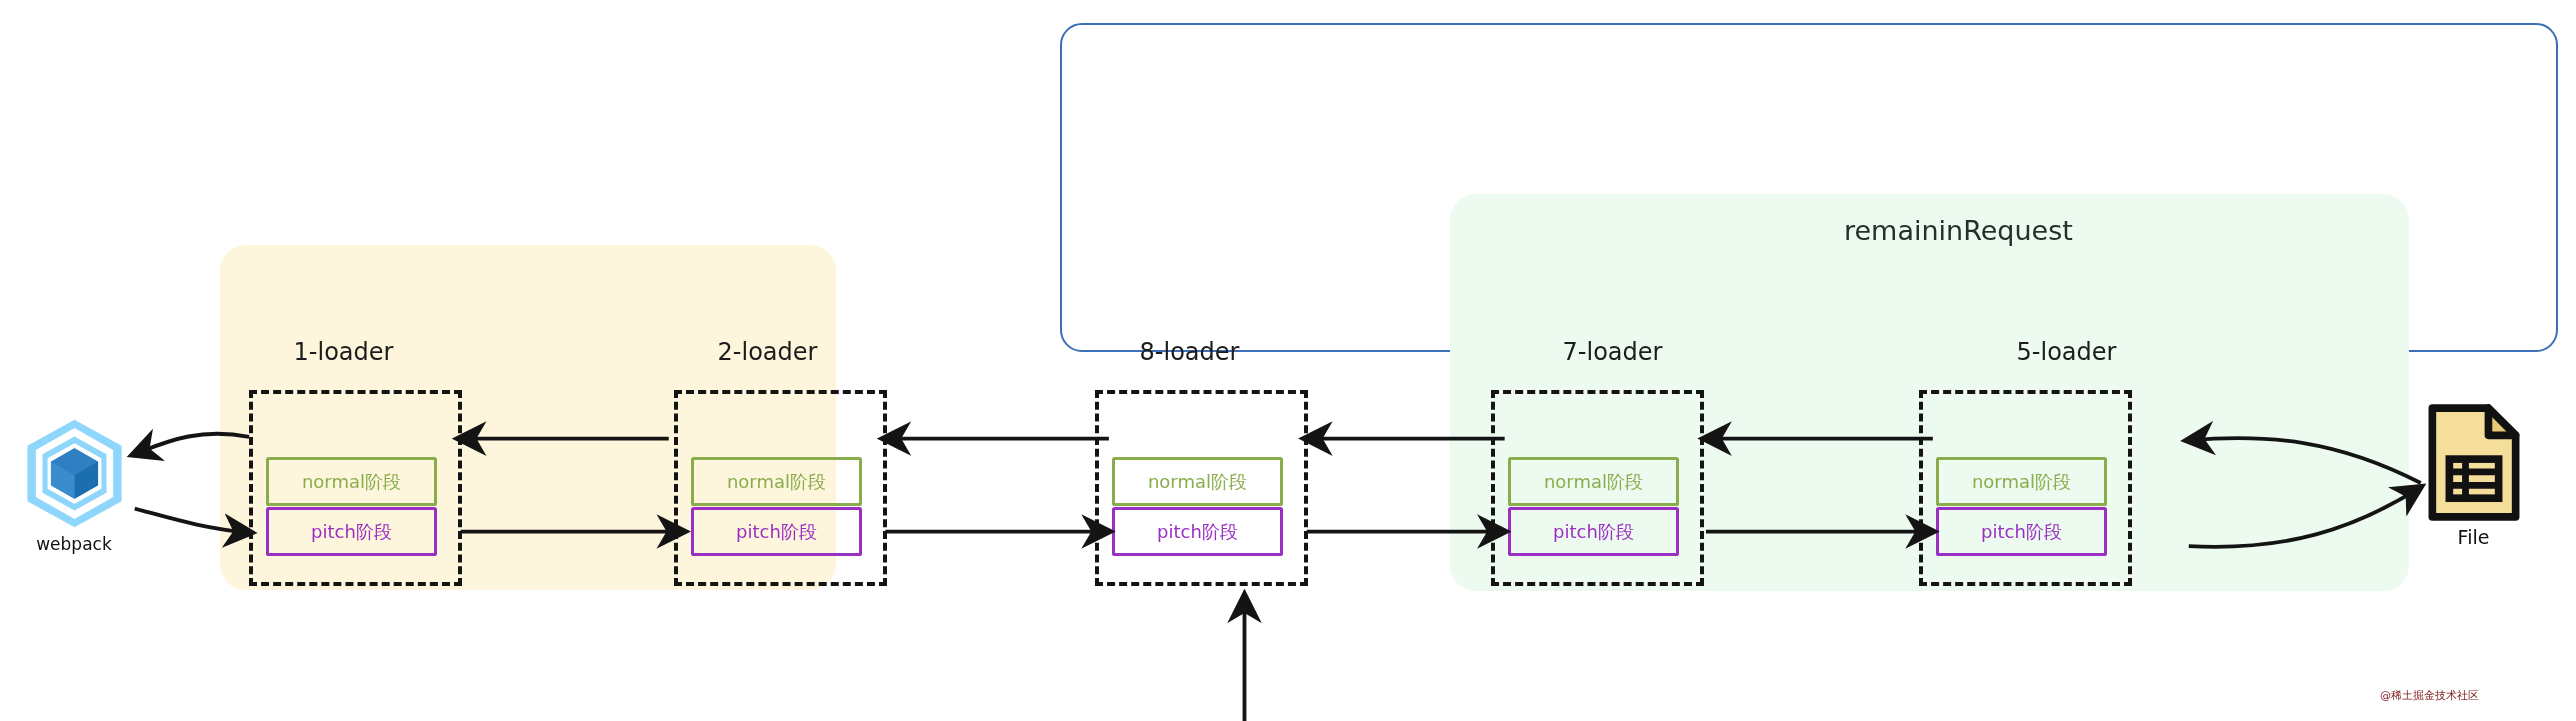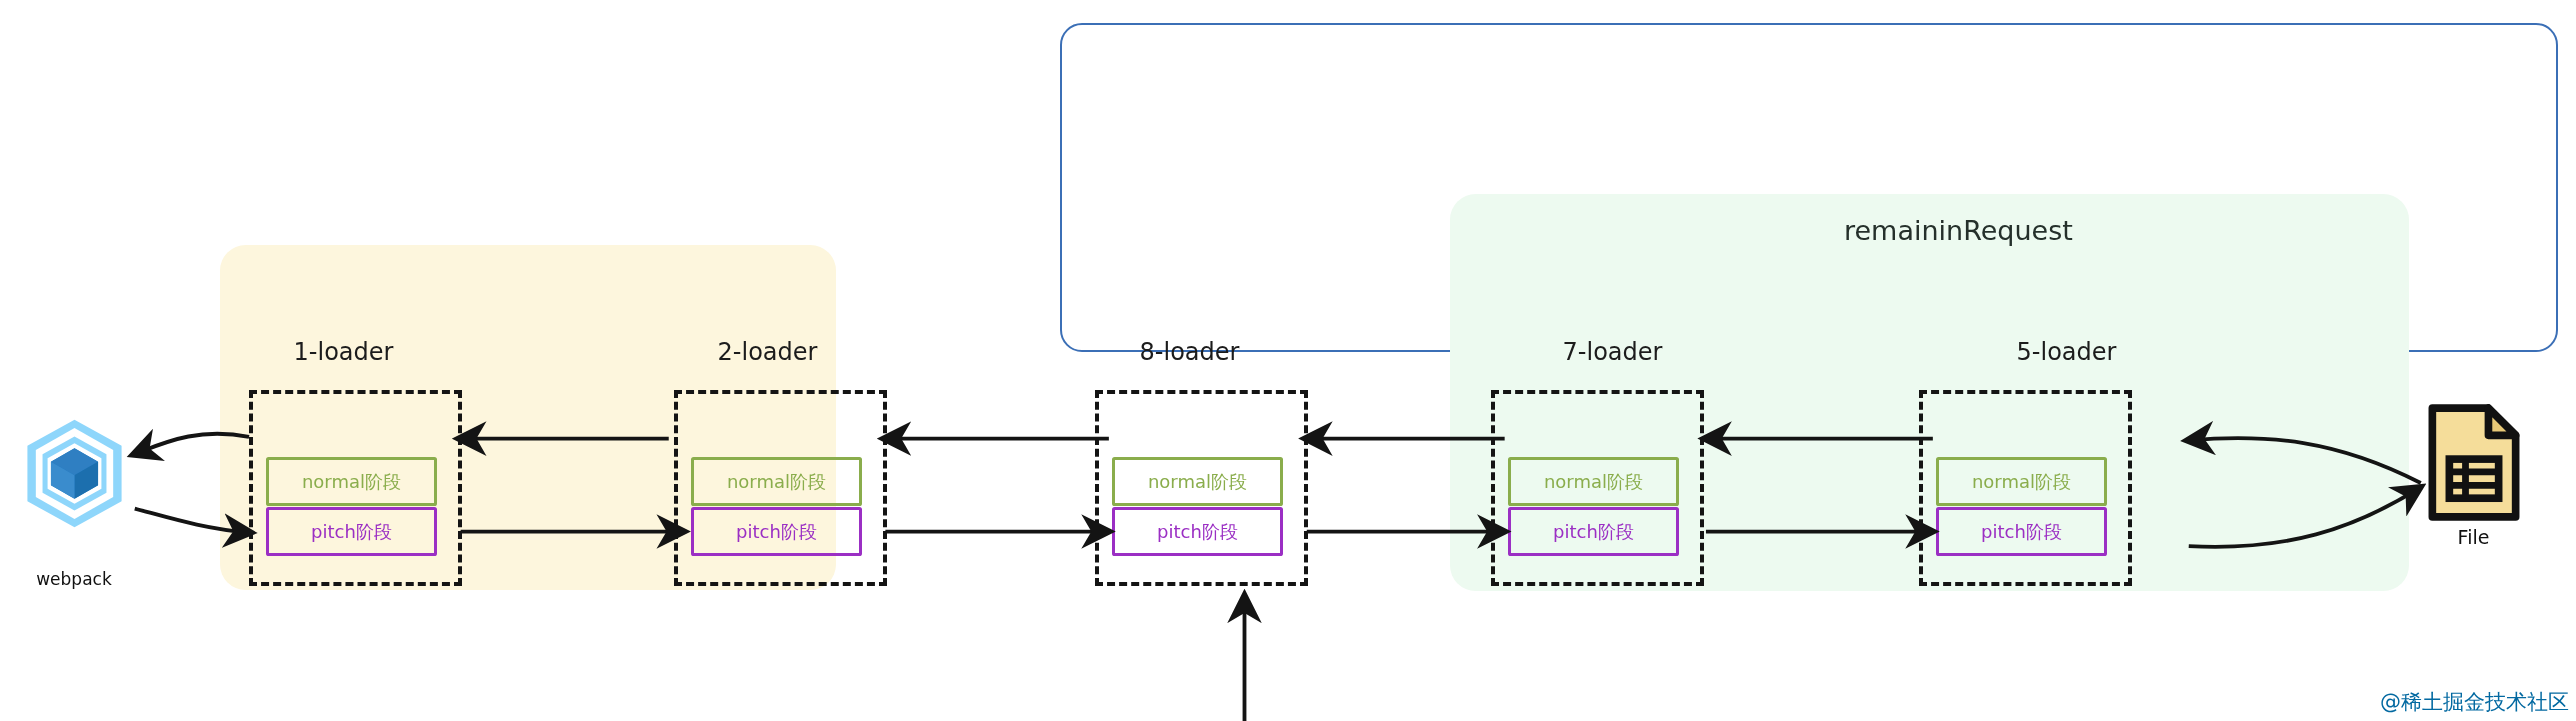--- a/index.html
+++ b/index.html
@@ -43,26 +43,26 @@
 
   
   .stageBox{
     width:171px;height:49px;display:flex;align-items:center;justify-content:center;
     font-size:18px;white-space:nowrap;box-sizing:border-box;
   }
   .normalBox{border:3.4px solid #8aad4c;color:#8aad4c;border-radius:2.6px;margin-top:43px;}
   .pitchBox{border:3.4px solid #9b2fc4;color:#9b2fc4;border-radius:2.6px;}
 
   
-  .webpackLabel{font-size:17px;color:#111;text-align:center;width:119px;margin-top:35px;}
+  .webpackLabel{font-size:17px;color:#111;text-align:center;width:119px;}
   .fileLabel{font-size:19px;color:#111;text-align:center;width:119px;}
 
   
   .watermark{
-    left:2380px;top:688px;width:196px;font-size:21px;color:#0369a1;text-align:left;
+    left:2380px;top:688px;width:196px;font-size:11px;color:#7f1d1d;text-align:left;
   }
 
   svg.overlay{position:absolute;left:0;top:0;width:2576px;height:722px;pointer-events:none;}
 </style>
 </head>
 <body>
 
 <div id="stage">
 
   <div class="abs currentRequestBox"></div>

